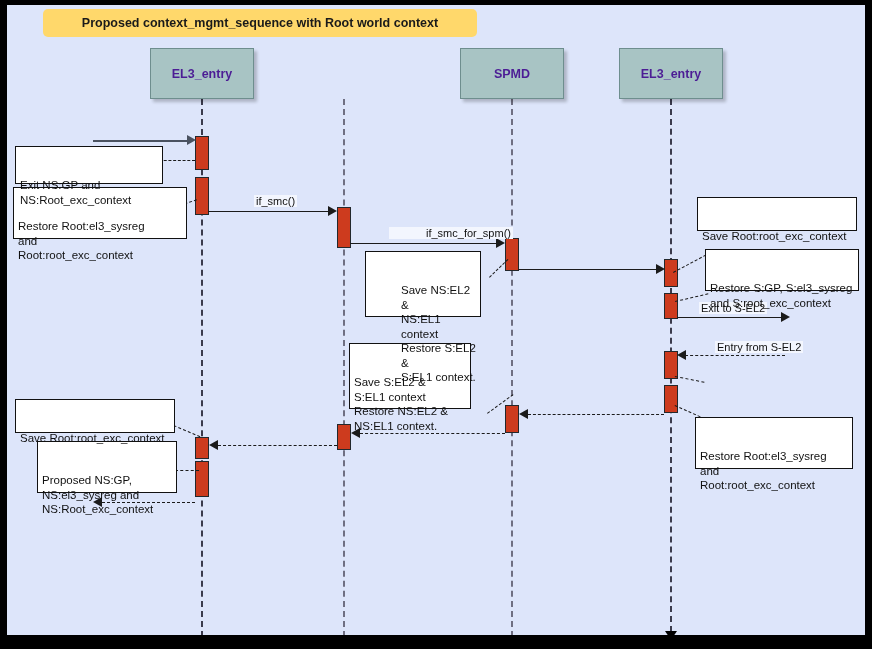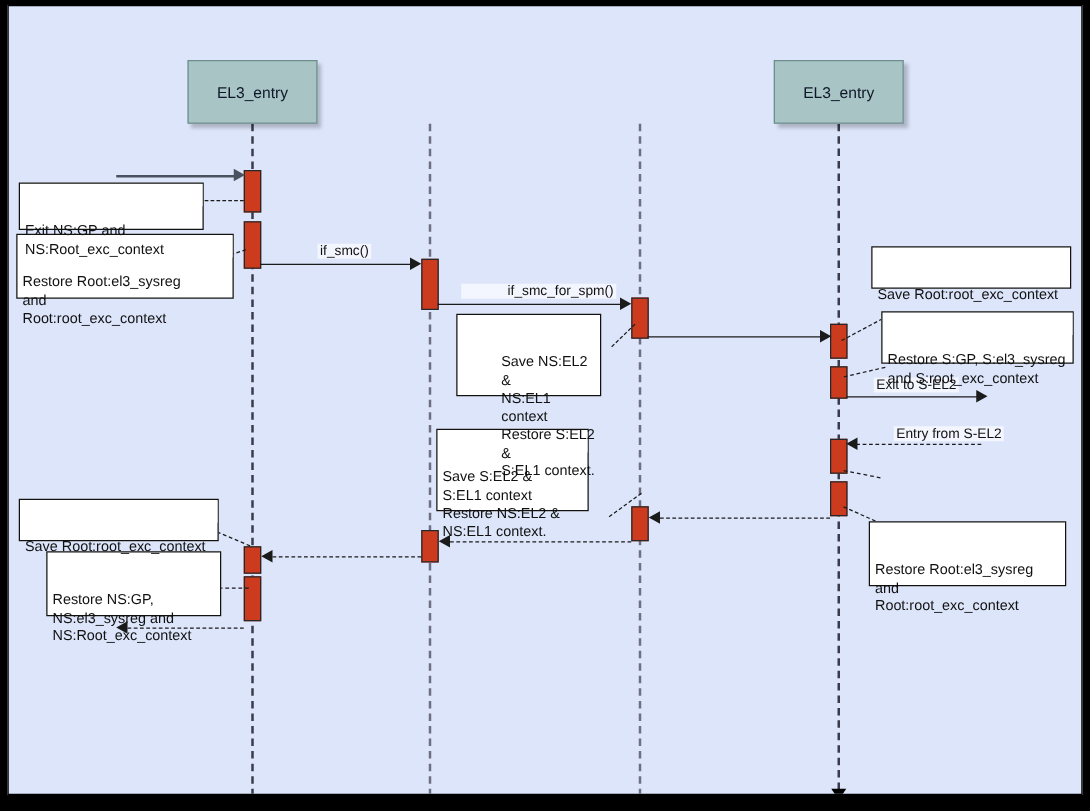--- a/index.html
+++ b/index.html
@@ -53,22 +53,23 @@
     background: #a8c4c4;
     border: 1px solid #6e8e8e;
     box-sizing: border-box;
     display: flex;
     align-items: center;
     justify-content: center;
     box-shadow: 3px 3px 3px rgba(0,0,0,0.22);
   }
   .participant .p-label {
     font-size: 12.5px;
-    color: #0f172a;
+    color: #4c1d95;
     white-space: nowrap;
+    font-weight: bold;
   }
   
   .lifeline {
     position: absolute;
     width: 0;
     border-left: 2px dashed #3b3b4d;
   }
   .lifeline.gray { border-left-color: #6f6f82; }
   .lifeline-arrow {
     position: absolute;
@@ -155,30 +156,36 @@
     border-top: 1.3px dashed #1b1b1b;
     transform-origin: 0 0;
   }
 </style>
 </head>
 <body>
 
 <div id="canvas">
   <div id="board">
 
+    <div id="title-banner">
+      <span class="title-text">Proposed context_mgmt_sequence with Root world context</span>
+    </div>
 
     <div class="lifeline" style="left:194px; top:94px; height:538px;"></div>
     <div class="lifeline gray" style="left:336px; top:94px; height:538px;"></div>
     <div class="lifeline gray" style="left:504px; top:94px; height:538px;"></div>
     <div class="lifeline" style="left:663px; top:94px; height:533px;"></div>
     <div class="lifeline-arrow" style="left:658px; top:626px;"></div>
 
     <div class="participant" style="left:143px; top:43px;">
       <span class="p-label">EL3_entry</span>
     </div>
+    <div class="participant" style="left:453px; top:43px;">
+      <span class="p-label">SPMD</span>
+    </div>
     <div class="participant" style="left:612px; top:43px;">
       <span class="p-label">EL3_entry</span>
     </div>
 
     <div class="activation" style="left:188px; top:131px; height:34px;"></div>
     <div class="activation" style="left:188px; top:172px; height:38px;"></div>
     <div class="activation" style="left:188px; top:432px; height:22px;"></div>
     <div class="activation" style="left:188px; top:456px; height:36px;"></div>
 
     <div class="activation" style="left:330px; top:202px; height:41px;"></div>
@@ -195,21 +202,21 @@
     <div class="msg-line thick" style="left:86px; top:135px; width:96px;"></div>
     <div class="arrow-right-open gray" style="left:180px; top:130px;"></div>
     <div class="msg-label" style="left:76px; top:132px;margin-top:16px;">Entry from NS</div>
 
     <div class="msg-line" style="left:201px; top:206px; width:122px;"></div>
     <div class="arrow-right-open" style="left:321px; top:201px;"></div>
     <div class="msg-label" style="left:247px; top:190px;">if_smc()</div>
 
     <div class="msg-line" style="left:343px; top:238px; width:148px;"></div>
     <div class="arrow-right-open" style="left:489px; top:233px;"></div>
-    <div class="msg-label" style="left:362px; top:222px;padding-left:37px;">if_smc_for_spm()</div>
+    <div class="msg-label" style="left:382px; top:222px;padding-left:37px;">if_smc_for_spm()</div>
 
     <div class="msg-line" style="left:511px; top:264px; width:140px;"></div>
     <div class="arrow-right-open" style="left:649px; top:259px;"></div>
 
     <div class="msg-line" style="left:670px; top:312px; width:106px;"></div>
     <div class="arrow-right-open" style="left:774px; top:307px;"></div>
     <div class="msg-label" style="left:692px; top:297px;">Exit to S-EL2</div>
 
     <div class="msg-line dashed" style="left:678px; top:350px; width:100px;"></div>
     <div class="arrow-left-open" style="left:670px; top:345px;"></div>
@@ -286,19 +293,19 @@
 Root:root_exc_context</div>
     </div>
 
     <div class="note" style="left:8px; top:394px; width:160px; height:34px;">
       <div class="fold-edge"></div><div class="fold"></div>
       <div class="note-body">Save Root:root_exc_context</div>
     </div>
 
     <div class="note" style="left:30px; top:436px; width:140px; height:52px;">
       <div class="fold-edge"></div><div class="fold"></div>
-      <div class="note-body">Restore NS:GP,
+      <div class="note-body">Proposed NS:GP,
 NS:el3_sysreg and
 NS:Root_exc_context</div>
     </div>
 
   </div>
 </div>
 
 </body></html>

